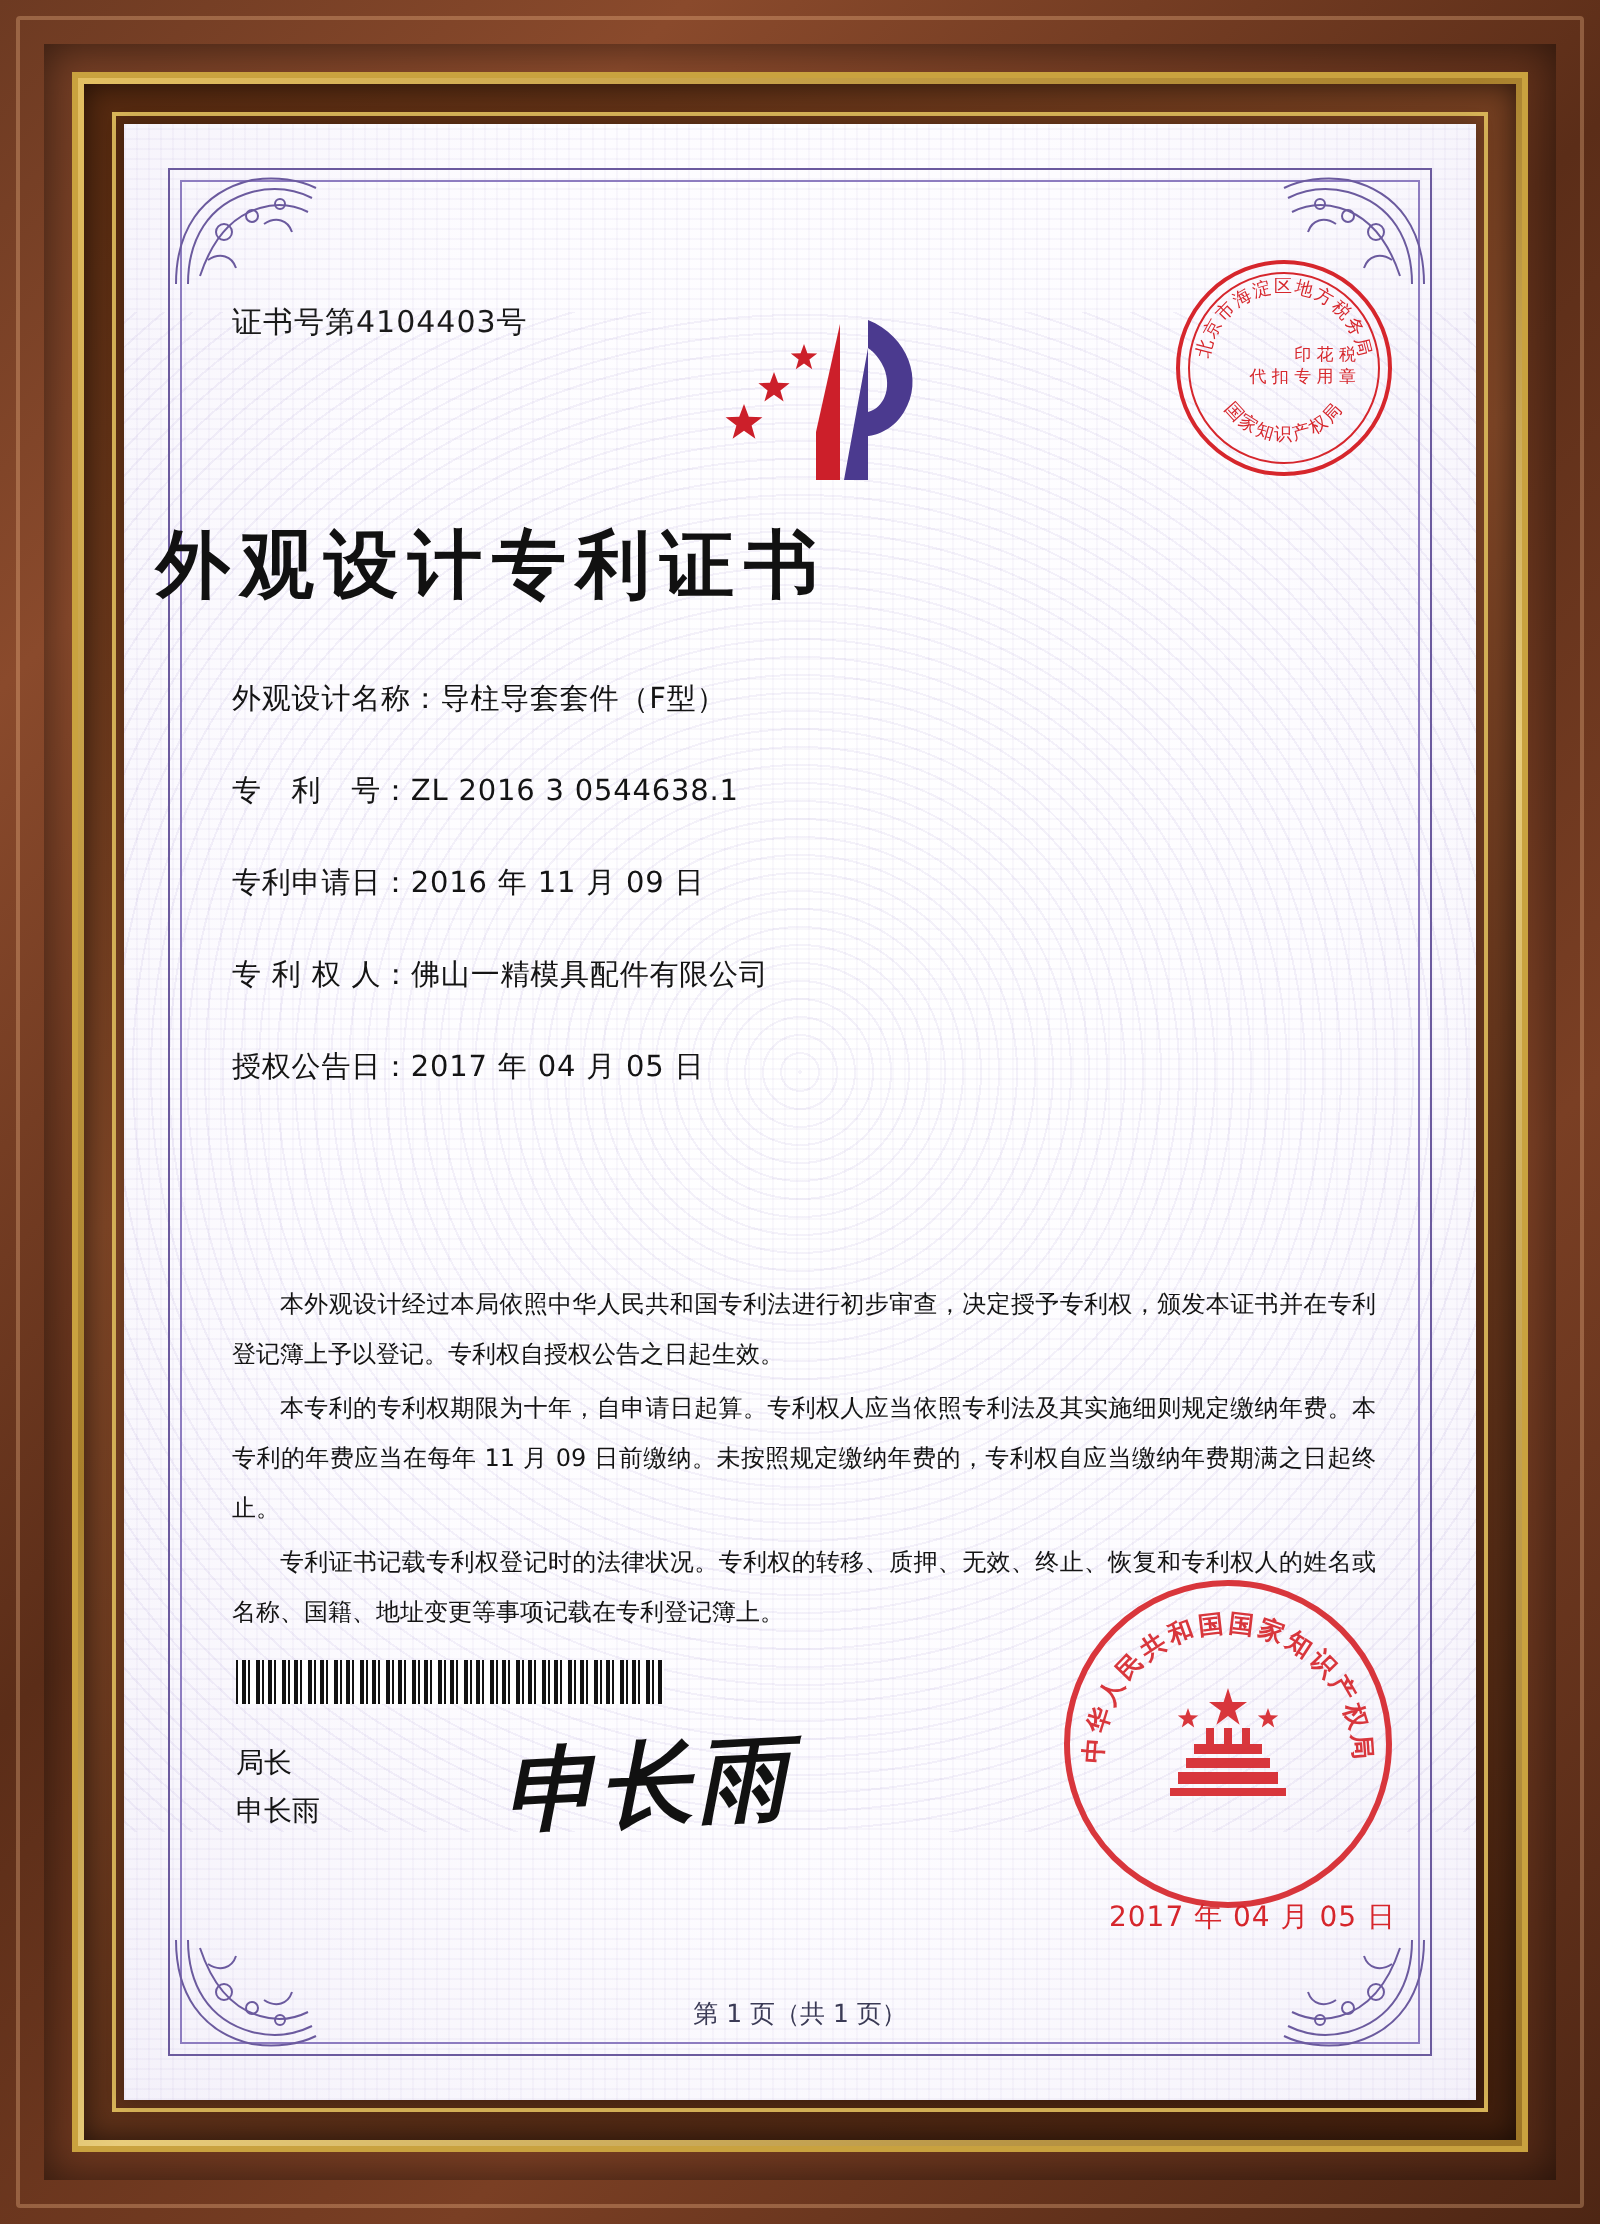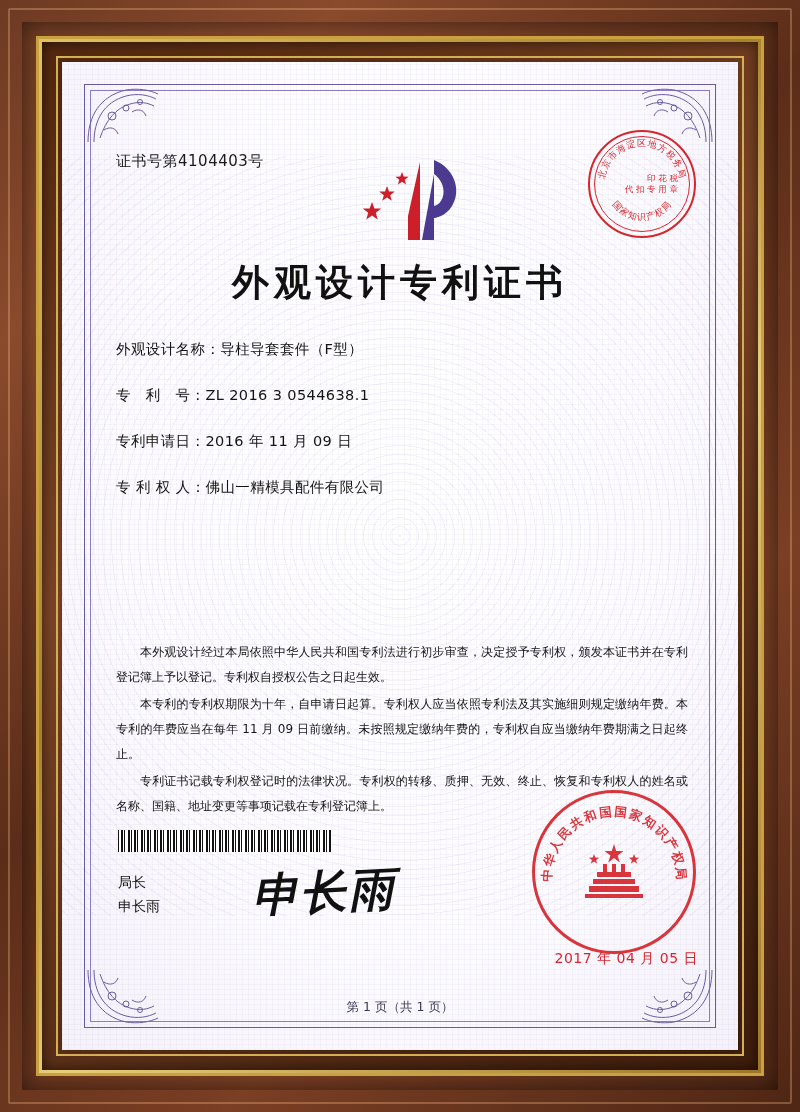--- a/index.html
+++ b/index.html
@@ -169,23 +169,23 @@
   }
   .stamp-arc text {
     font-size: 9px;
     fill: #d6262c;
     font-family: "DejaVu Sans", sans-serif;
     letter-spacing: 1px;
   }
 
   .title {
     position: absolute;
-    left: 0; top: 196px;
+    left: 16px; top: 196px;
     width: 676px;
-    text-align: center;
+    text-align: left;
     font-size: 37px;
     font-weight: bold;
     letter-spacing: 5px;
     color: #111;
     font-family: "DejaVu Sans", sans-serif;
   }
 
   .fields {
     position: absolute;
     left: 54px; top: 278px;
@@ -402,20 +402,23 @@
       </div>
       <div class="field">
         <span class="lbl">专　利　号：</span><span class="val">ZL 2016 3 0544638.1</span>
       </div>
       <div class="field">
         <span class="lbl">专利申请日：</span><span class="val">2016 年 11 月 09 日</span>
       </div>
       <div class="field">
         <span class="lbl">专 利 权 人：</span><span class="val">佛山一精模具配件有限公司</span>
       </div>
+      <div class="field">
+        <span class="lbl">授权公告日：</span><span class="val">2017 年 04 月 05 日</span>
+      </div>
     </div>
 
     <div class="paras">
       <p class="para">本外观设计经过本局依照中华人民共和国专利法进行初步审查，决定授予专利权，颁发本证书并在专利登记簿上予以登记。专利权自授权公告之日起生效。</p>
       <p class="para">本专利的专利权期限为十年，自申请日起算。专利权人应当依照专利法及其实施细则规定缴纳年费。本专利的年费应当在每年 11 月 09 日前缴纳。未按照规定缴纳年费的，专利权自应当缴纳年费期满之日起终止。</p>
       <p class="para">专利证书记载专利权登记时的法律状况。专利权的转移、质押、无效、终止、恢复和专利权人的姓名或名称、国籍、地址变更等事项记载在专利登记簿上。</p>
     </div>
 
     <div class="barcode"></div>
 

